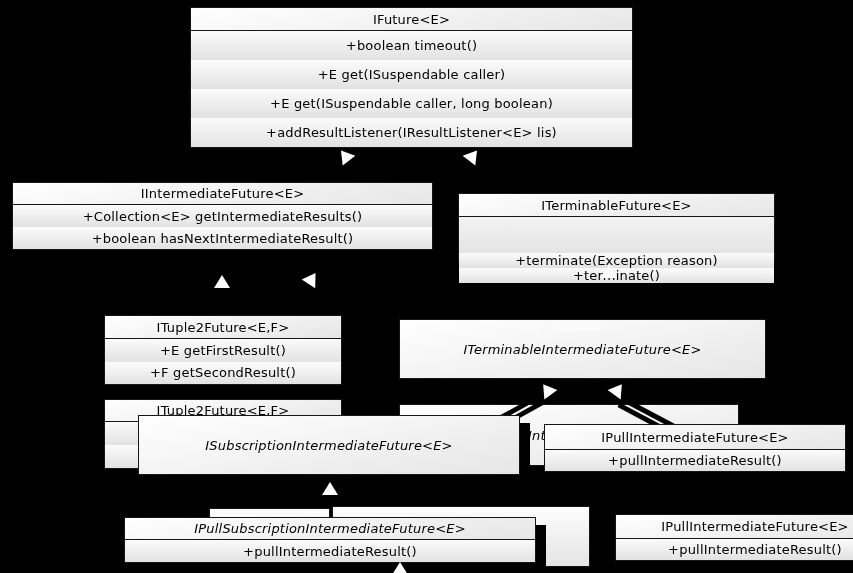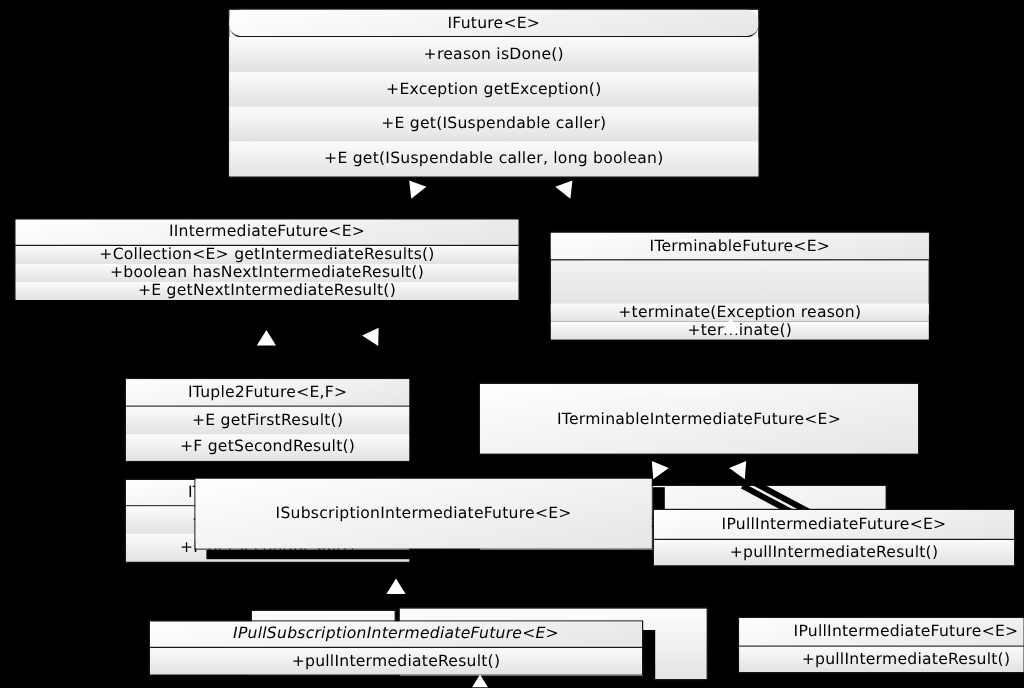--- a/index.html
+++ b/index.html
@@ -12,21 +12,21 @@
     position:absolute;border:1px solid #161616;box-sizing:border-box;
     display:flex;flex-direction:column;
     background:linear-gradient(180deg,#fcfcfc,#e0e0e0);
   }
   .box .title{
     display:flex;align-items:center;justify-content:center;
     border-bottom:1px solid #161616;flex:none;
     background:linear-gradient(170deg,#ffffff,#e6e6e6);
     white-space:nowrap;
   }
-  .box .title.noline{border-bottom:none;flex:1;}
+  .box .title.noline{border-bottom:none;flex:1;font-style:italic;}
   .box .body{flex:1;display:flex;flex-direction:column;}
   .box .row{
     flex:1;display:flex;align-items:center;justify-content:center;
     background:linear-gradient(180deg,#fbfbfb,#e2e2e2);white-space:nowrap;
   }
   .z1{z-index:1}.z2{z-index:2}.z3{z-index:3}.z4{z-index:4}
   .shadowed{box-shadow:10px 8px 0 #000;}
   .frag{position:absolute;border:1px solid #161616;box-sizing:border-box;
     background:linear-gradient(180deg,#fdfdfd,#e4e4e4);}
   .artifact{position:absolute;background:#fafafa;}
@@ -37,35 +37,34 @@
     border-left:8px solid transparent;border-right:8px solid transparent;
     border-bottom:13px solid #fff;
   }
 </style>
 </head>
 <body>
 
 <div class="canvas">
 
   <div class="box z1" style="left:190px;top:7px;width:443px;height:141px;">
-    <div class="title" style="height:22px;border-radius:10px;">IFuture&lt;E&gt;</div>
+    <div class="title" style="height:22px;">IFuture&lt;E&gt;</div>
     <div class="body">
-      <div class="row">+reason isDone()</div>
-      <div class="row">+Exception getException()</div>
+      <div class="row">+boolean timeout()</div>
       <div class="row">+E get(ISuspendable caller)</div>
       <div class="row">+E get(ISuspendable caller, long boolean)</div>
+      <div class="row">+addResultListener(IResultListener&lt;E&gt; lis)</div>
     </div>
   </div>
 
   <div class="box z1" style="left:12px;top:182px;width:421px;height:68px;">
     <div class="title" style="height:21px;">IIntermediateFuture&lt;E&gt;</div>
     <div class="body">
       <div class="row">+Collection&lt;E&gt; getIntermediateResults()</div>
       <div class="row">+boolean hasNextIntermediateResult()</div>
-      <div class="row">+E getNextIntermediateResult()</div>
     </div>
   </div>
 
   <div class="box z1" style="left:458px;top:193px;width:317px;height:70px;gap:36px;">
     <div class="title" style="height:22px;">ITerminableFuture&lt;E&gt;</div>
     <div class="body">
       <div class="row">+terminate(Exception reason)</div>
       <div class="row">+terminate()</div>
     </div>
   </div>
@@ -95,21 +94,21 @@
   <div class="box z1" style="left:399px;top:404px;width:340px;height:62px;">
     <div class="title noline">ITerminableIntermediateFuture&lt;E&gt;</div>
   </div>
 
   <div class="frag z1" style="left:209px;top:508px;width:121px;height:55px;"></div>
   <div class="frag z1" style="left:332px;top:506px;width:258px;height:61px;"></div>
 
   <div class="conn z2" style="left:494px;top:419px;width:60px;transform:rotate(-29deg);"></div>
   <div class="conn z2" style="left:614px;top:392px;width:96px;transform:rotate(28deg);"></div>
 
-  <div class="box z3 shadowed" style="left:138px;top:398px;width:382px;height:60px;margin-left:24px;">
+  <div class="box z3 shadowed" style="left:138px;top:415px;width:382px;height:60px;">
     <div class="title noline">ISubscriptionIntermediateFuture&lt;E&gt;</div>
   </div>
 
   <div class="box z3 shadowed" style="left:544px;top:424px;width:302px;height:48px;">
     <div class="title" style="height:24px;">IPullIntermediateFuture&lt;E&gt;</div>
     <div class="body">
       <div class="row">+pullIntermediateResult()</div>
     </div>
   </div>
 

